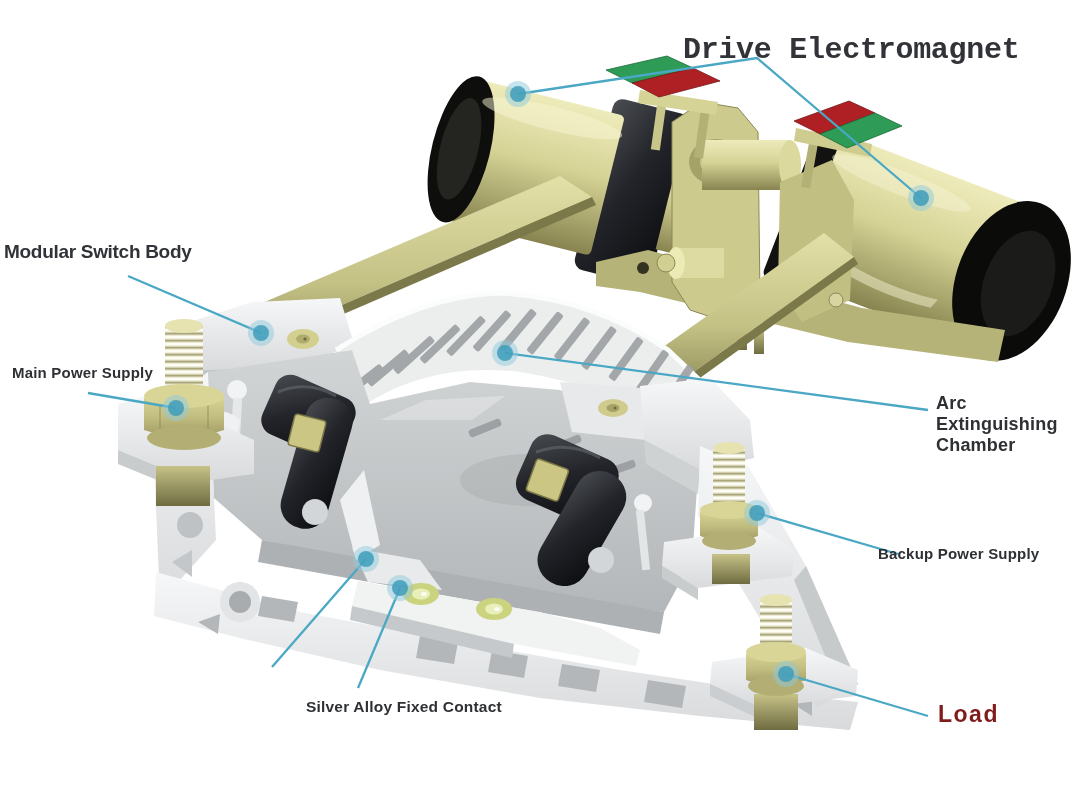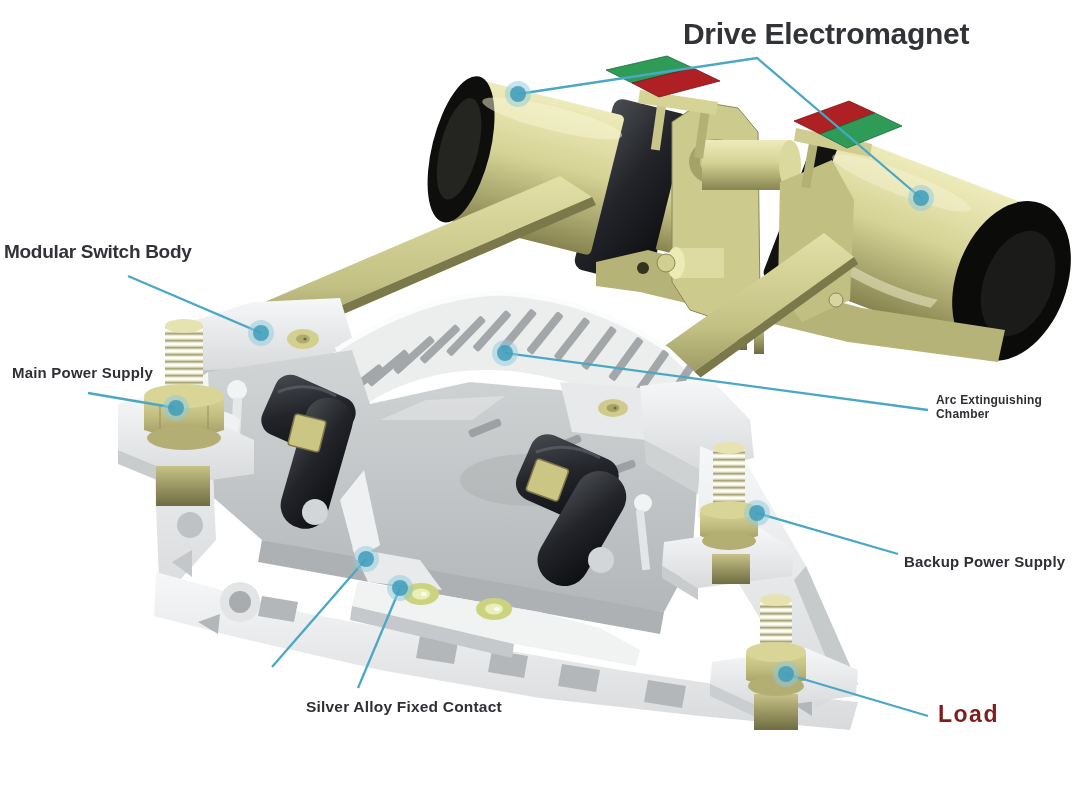--- a/index.html
+++ b/index.html
@@ -9,25 +9,25 @@
   }
   .stage svg{position:absolute;left:0;top:0;}
   .lbl{
     position:absolute;color:#2e3034;font-weight:700;white-space:nowrap;
     -webkit-font-smoothing:antialiased;
   }
   .lbl-xl{font-size:30px;letter-spacing:-0.3px;color:#313338;}
   .lbl-md{font-size:15px;letter-spacing:0.2px;}
   .lbl-lg{font-size:19px;letter-spacing:0.4px;}
   .lbl-load{font-size:23px;letter-spacing:1.5px;color:#7f1d1d;}
-  #lbl-drive{left:683px;top:17px;}
+  #lbl-drive{left:683px;top:33px;font-family:Liberation Mono, monospace;}
   #lbl-modular{left:4px;top:241px;font-size:19px;}
   #lbl-main{left:12px;top:364px;}
-  #lbl-arc{left:936px;top:393px;font-size:12px;width:140px;white-space:normal;line-height:1.18;}
-  #lbl-backup{left:904px;top:545px;margin-top:8px;}
+  #lbl-arc{left:936px;top:393px;font-size:18px;width:140px;white-space:normal;line-height:1.18;}
+  #lbl-backup{left:878px;top:545px;}
   #lbl-moving{left:61px;top:680px;}
   #lbl-fixed{left:306px;top:698px;font-size:15.5px;}
   #lbl-load{left:938px;top:701px;}
 </style>
 </head>
 <body>
 
 <div class="stage">
 
 <svg width="1080" height="789" viewBox="0 0 1080 789">

